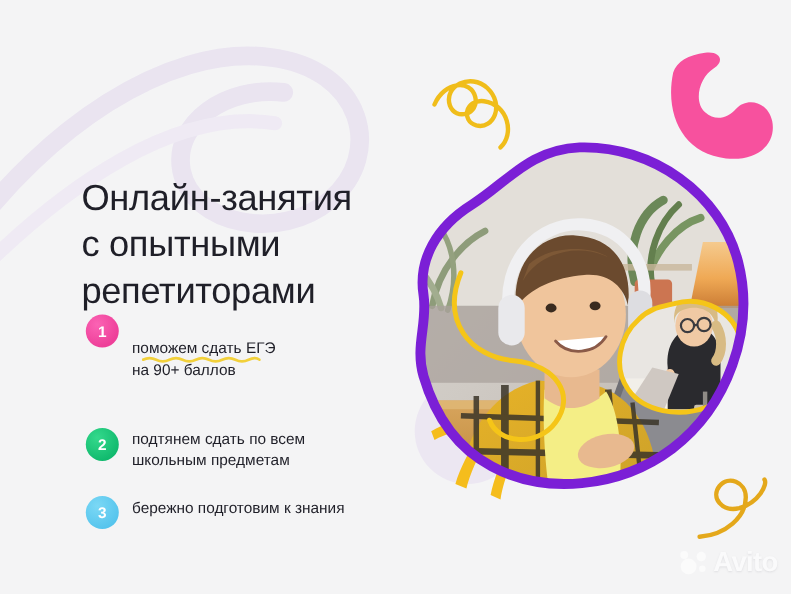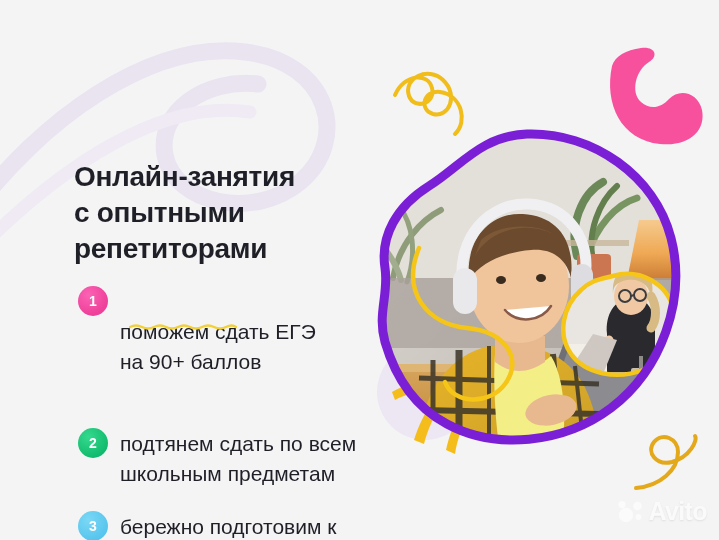--- a/index.html
+++ b/index.html
@@ -10,41 +10,41 @@
     position:relative;
   }
   .banner{position:absolute;inset:0;overflow:hidden;background:#f4f4f5;}
 
   
   .bg-svg{position:absolute;inset:0;width:719px;height:540px;}
 
   
   .headline{
     position:absolute;left:74px;top:134px;width:320px;
-    font-size:28px;line-height:1.28;font-weight:700;
+    font-size:33px;line-height:1.28;font-weight:400;
     color:#1f1f28;letter-spacing:-0.3px;
     white-space:pre-line;
     margin-top:25px;
   }
 
   
   .bullets{position:absolute;left:78px;top:286px;width:330px;}
   .bullet{display:flex;align-items:flex-start;margin-bottom:22px;}
   .bullet:last-child{margin-bottom:0;}
   .badge{
     flex:0 0 auto;width:30px;height:30px;border-radius:50%;
     color:#fff;font-size:14px;font-weight:700;
     display:flex;align-items:center;justify-content:center;
     margin-right:12px;
   }
   .badge.c1{background:radial-gradient(circle at 35% 30%,#fb63b4 0%,#ee3f99 70%);}
   .badge.c2{background:radial-gradient(circle at 35% 30%,#34d98c 0%,#10b96d 75%);}
   .badge.c3{background:radial-gradient(circle at 35% 30%,#7bd8f5 0%,#55c4ed 75%);}
   .btext{
-    font-size:21px;line-height:1.42;color:#1f1f28;font-weight:500;
+    font-size:14px;line-height:1.42;color:#1f1f28;font-weight:500;
     white-space:pre-line;padding-top:1px;position:relative;
   }
   .wavy{position:absolute;left:9px;top:37px;}
 
   
   .photo-wrap{position:absolute;left:355px;top:128px;width:330px;height:330px;}
   .photo-svg{position:absolute;inset:0;width:330px;height:330px;}
 
   
   .avito{

